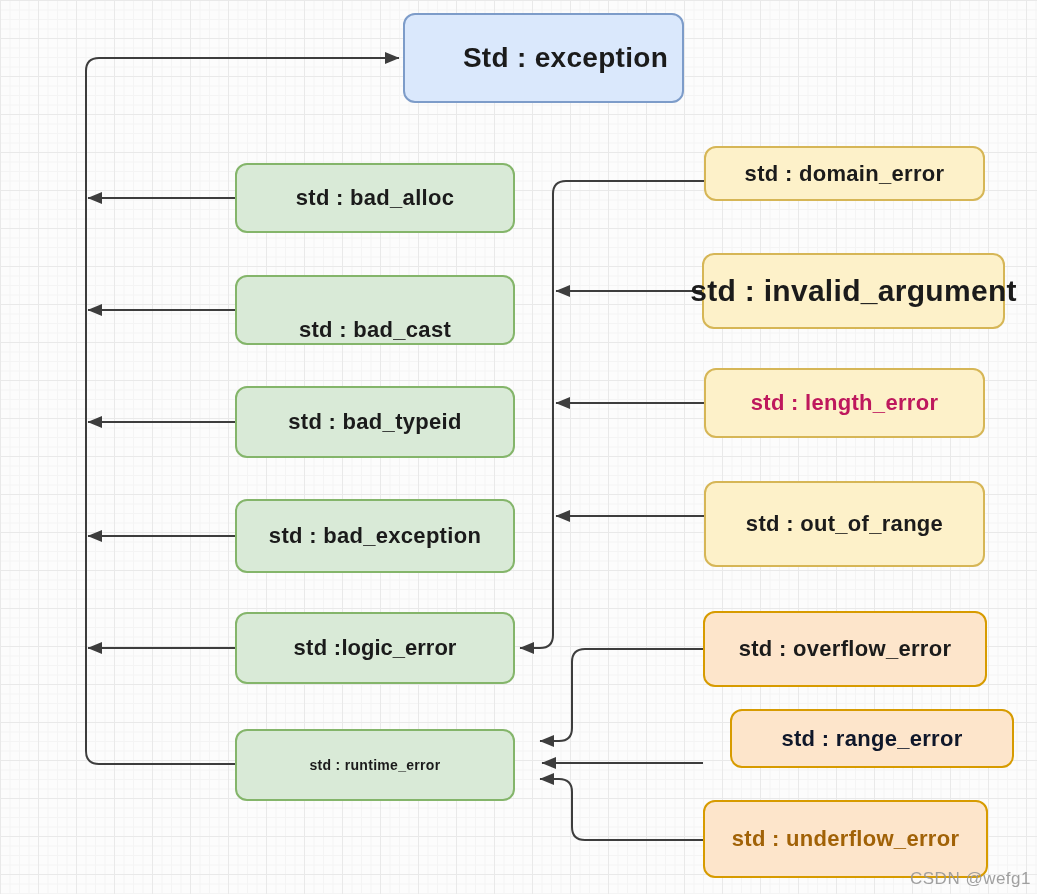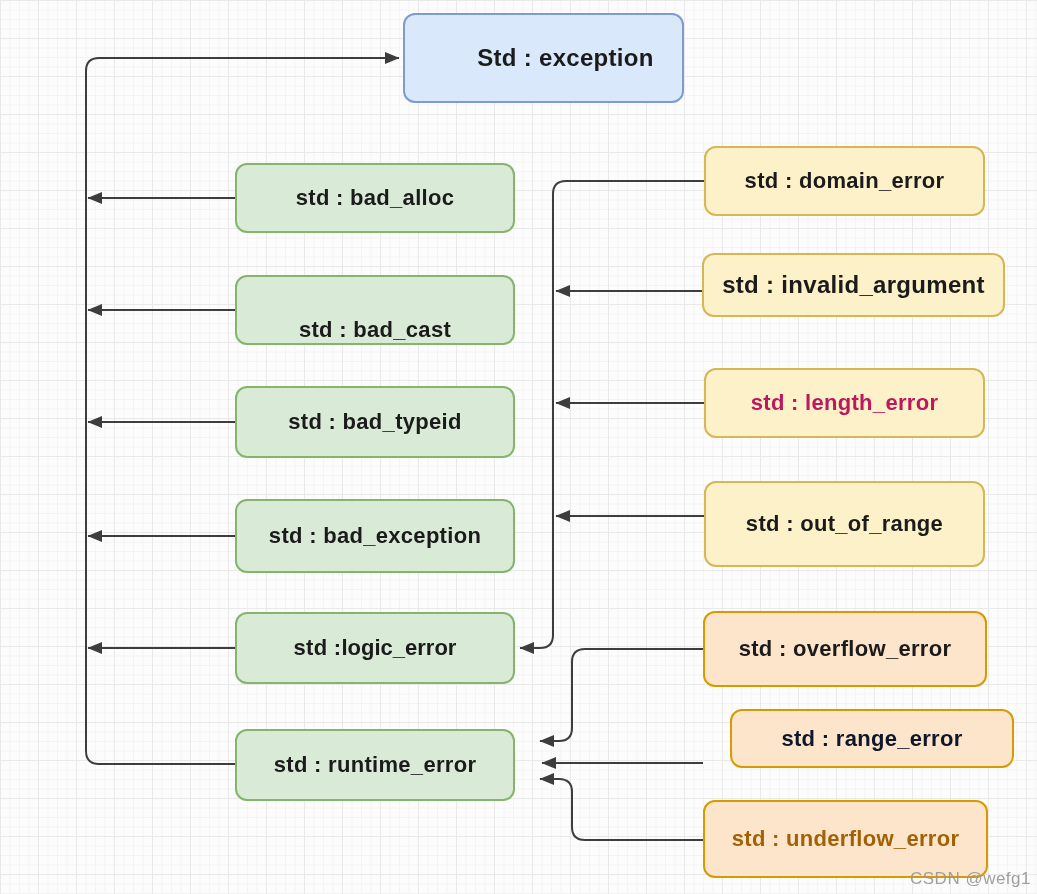--- a/index.html
+++ b/index.html
@@ -80,46 +80,46 @@
         <path class="edge" d="M 704 181 L 566 181 Q 553 181 553 194 L 553 635 Q 553 648 540 648 L 520 648" marker-end="url(#arrowhead)"></path>
         <path class="edge" d="M 702 291 L 556 291" marker-end="url(#arrowhead)"></path>
         <path class="edge" d="M 704 403 L 556 403" marker-end="url(#arrowhead)"></path>
         <path class="edge" d="M 704 516 L 556 516" marker-end="url(#arrowhead)"></path>
         <path class="edge" d="M 703 649 L 585 649 Q 572 649 572 662 L 572 728 Q 572 741 559 741 L 540 741" marker-end="url(#arrowhead)"></path>
         <path class="edge" d="M 703 763 L 542 763" marker-end="url(#arrowhead)"></path>
         <path class="edge" d="M 703 840 L 585 840 Q 572 840 572 827 L 572 792 Q 572 779 559 779 L 540 779" marker-end="url(#arrowhead)"></path>
       </g>
   </svg>
   <div id="nodes">
-      <div class="node" style="left: 403px; top: 13px; width: 281px; height: 90px; font-size: 24px; background: rgb(218, 232, 252); border-color: rgb(125, 156, 201); color: rgb(27, 27, 27); padding-left: 44px;">
+      <div class="node" style="left: 403px; top: 13px; width: 281px; height: 90px; font-size: 28px; background: rgb(218, 232, 252); border-color: rgb(125, 156, 201); color: rgb(27, 27, 27); padding-left: 44px;">
         <span class="node-label">Std : exception</span>
       </div>
       <div class="node" style="left: 235px; top: 163px; width: 280px; height: 70px; font-size: 22px; background: rgb(217, 234, 215); border-color: rgb(132, 181, 106); color: rgb(27, 27, 27);">
         <span class="node-label">std : bad_alloc</span>
       </div>
       <div class="node" style="left: 235px; top: 275px; width: 280px; height: 70px; font-size: 22px; background: rgb(217, 234, 215); border-color: rgb(132, 181, 106); color: rgb(27, 27, 27); align-items: flex-end;">
         <span class="node-label">std : bad_cast</span>
       </div>
       <div class="node" style="left: 235px; top: 386px; width: 280px; height: 72px; font-size: 22px; background: rgb(217, 234, 215); border-color: rgb(132, 181, 106); color: rgb(27, 27, 27);">
         <span class="node-label">std : bad_typeid</span>
       </div>
       <div class="node" style="left: 235px; top: 499px; width: 280px; height: 74px; font-size: 22px; background: rgb(217, 234, 215); border-color: rgb(132, 181, 106); color: rgb(27, 27, 27); text-align: center;">
         <span class="node-label">std : bad_exception</span>
       </div>
       <div class="node" style="left: 235px; top: 612px; width: 280px; height: 72px; font-size: 22px; background: rgb(217, 234, 215); border-color: rgb(132, 181, 106); color: rgb(27, 27, 27); align-items: center;">
         <span class="node-label">std : </span>
         <span class="node-label part-light">logic_error</span>
       </div>
-      <div class="node" style="left: 235px; top: 729px; width: 280px; height: 72px; font-size: 22px; background: rgb(217, 234, 215); border-color: rgb(132, 181, 106); color: rgb(27, 27, 27);">
+      <div class="node" style="left: 235px; top: 729px; width: 280px; height: 72px; font-size: 14px; background: rgb(217, 234, 215); border-color: rgb(132, 181, 106); color: rgb(27, 27, 27);">
         <span class="node-label">std : runtime_error</span>
       </div>
-      <div class="node" style="left: 704px; top: 146px; width: 281px; height: 70px; font-size: 22px; background: rgb(253, 241, 201); border-color: rgb(214, 182, 86); color: rgb(27, 27, 27);">
+      <div class="node" style="left: 704px; top: 146px; width: 281px; height: 55px; font-size: 22px; background: rgb(253, 241, 201); border-color: rgb(214, 182, 86); color: rgb(27, 27, 27);">
         <span class="node-label">std : domain_error</span>
       </div>
-      <div class="node" style="left: 702px; top: 253px; width: 303px; height: 64px; font-size: 24px; background: rgb(253, 241, 201); border-color: rgb(214, 182, 86); color: rgb(27, 27, 27);">
+      <div class="node" style="left: 702px; top: 253px; width: 303px; height: 76px; font-size: 30px; background: rgb(253, 241, 201); border-color: rgb(214, 182, 86); color: rgb(27, 27, 27);">
         <span class="node-label">std : invalid_argument</span>
       </div>
       <div class="node" style="left: 704px; top: 368px; width: 281px; height: 70px; font-size: 22px; background: rgb(253, 241, 201); border-color: rgb(214, 182, 86); color: #be185d;">
         <span class="node-label">std : length_error</span>
       </div>
       <div class="node" style="left: 704px; top: 481px; width: 281px; height: 86px; font-size: 22px; background: rgb(253, 241, 201); border-color: rgb(214, 182, 86); color: rgb(27, 27, 27);">
         <span class="node-label">std : out_of_range</span>
       </div>
       <div class="node" style="left: 703px; top: 611px; width: 284px; height: 76px; font-size: 22px; background: rgb(253, 229, 203); border-color: rgb(215, 155, 0); color: rgb(27, 27, 27);">
         <span class="node-label">std : overflow_error</span>

